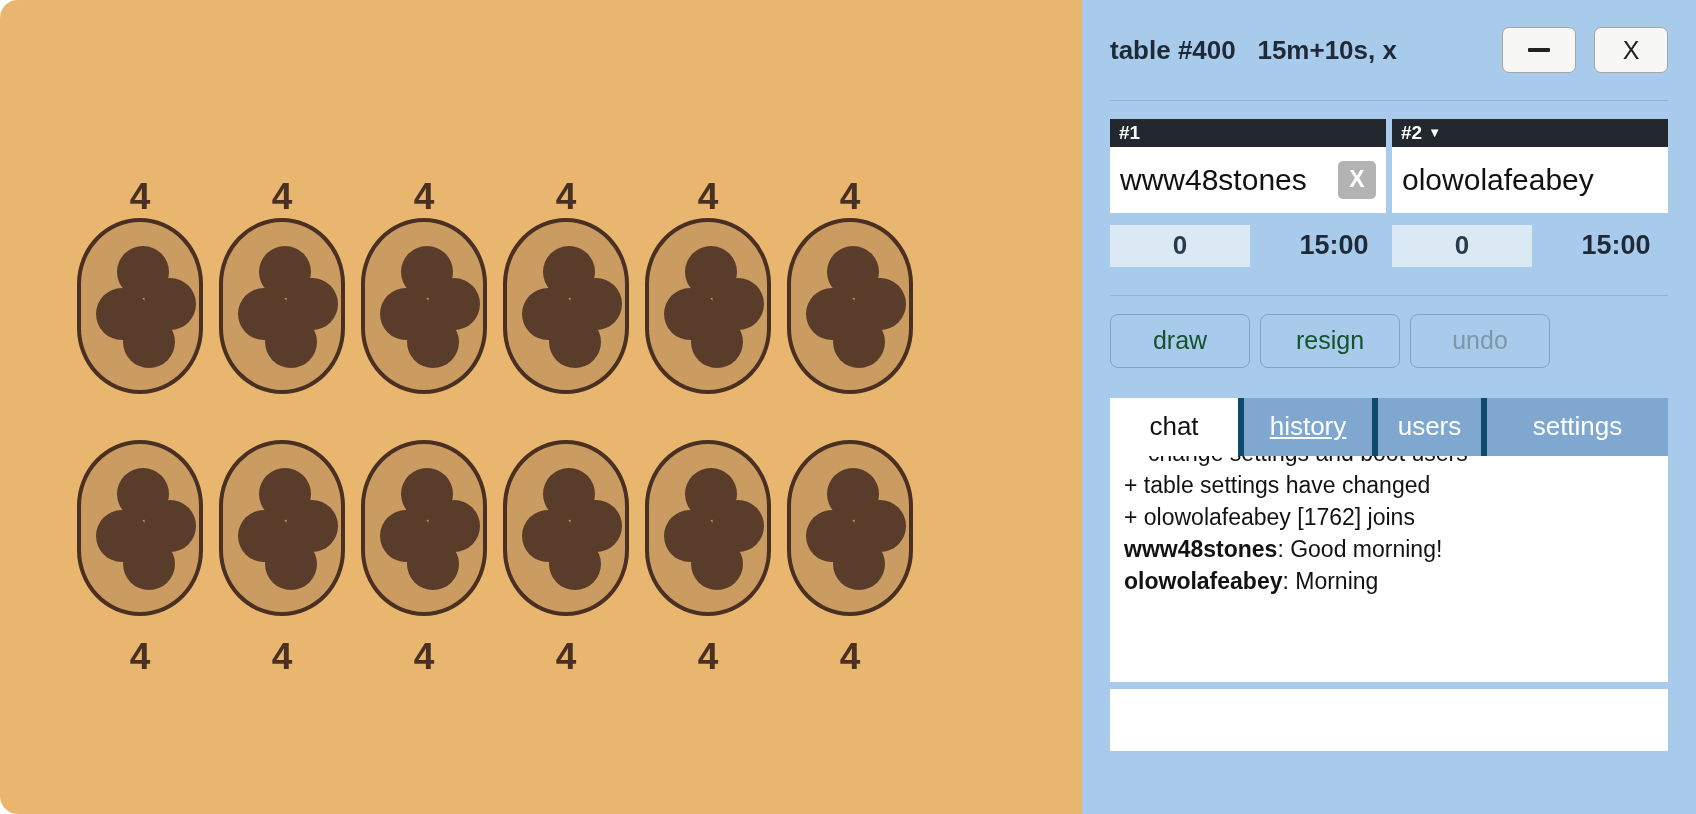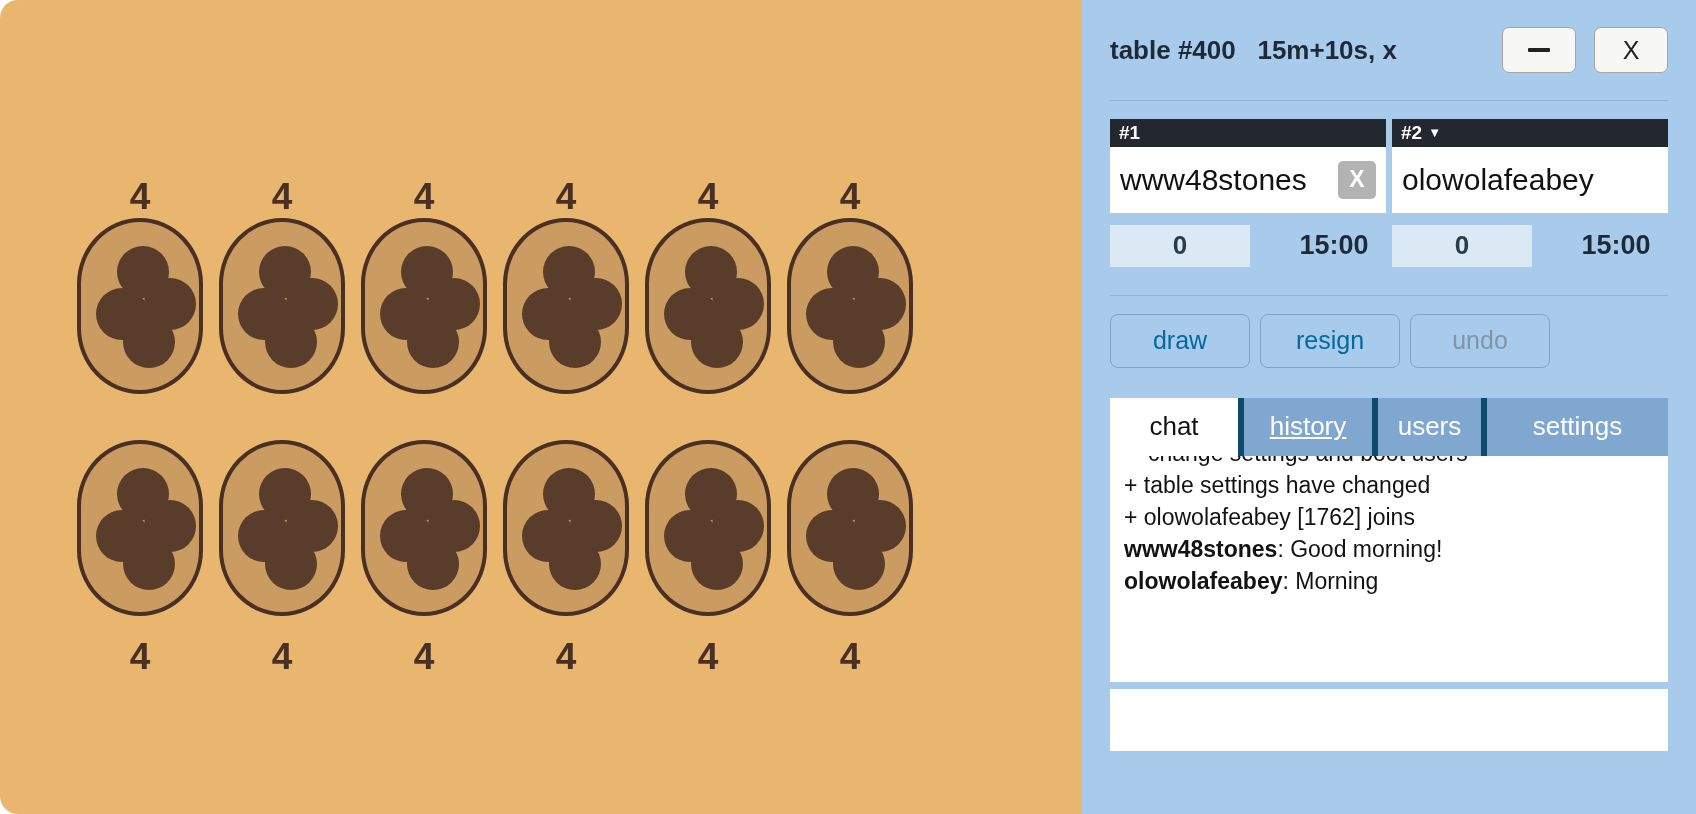--- a/index.html
+++ b/index.html
@@ -210,21 +210,21 @@
   
   #actions { display: flex; gap: 10px; }
   .act-btn {
     width: 140px;
     height: 54px;
     background: #a8cbeb;
     border: 1px solid #7fa3c2;
     border-radius: 8px;
     font-size: 25px;
     font-family: "Liberation Sans", sans-serif;
-    color: #0369a1;
+    color: #14532d;
     cursor: pointer;
   }
   .act-btn.disabled { color: #7f95a8; cursor: default; }
 
   
   #tabs {
     display: flex;
     margin-top: 30px;
   }
   .tab {

